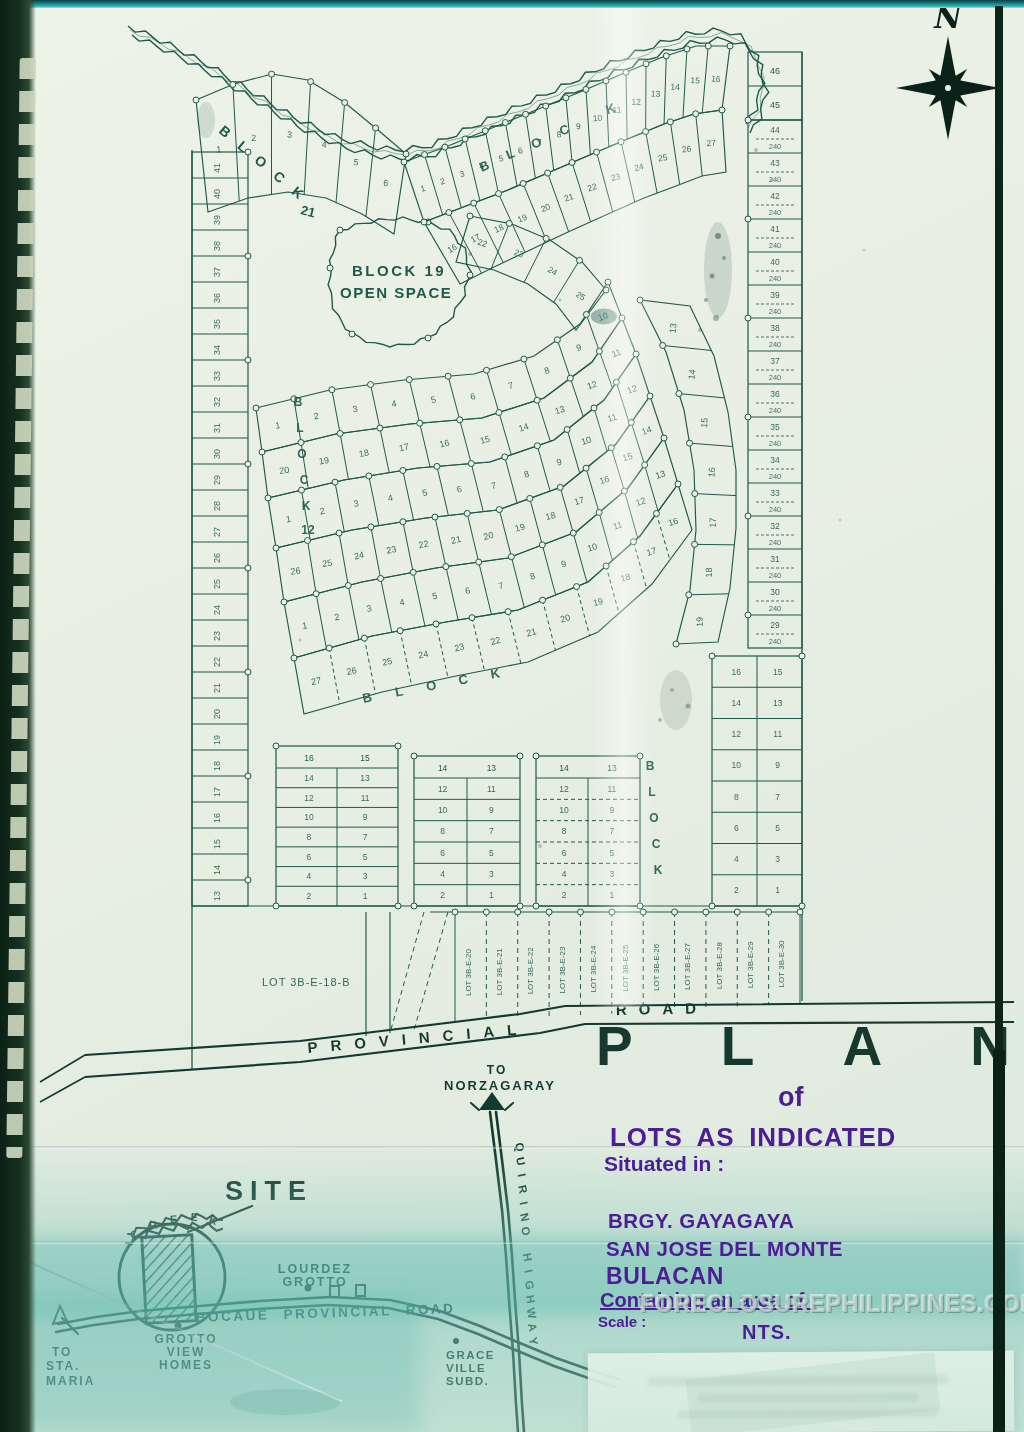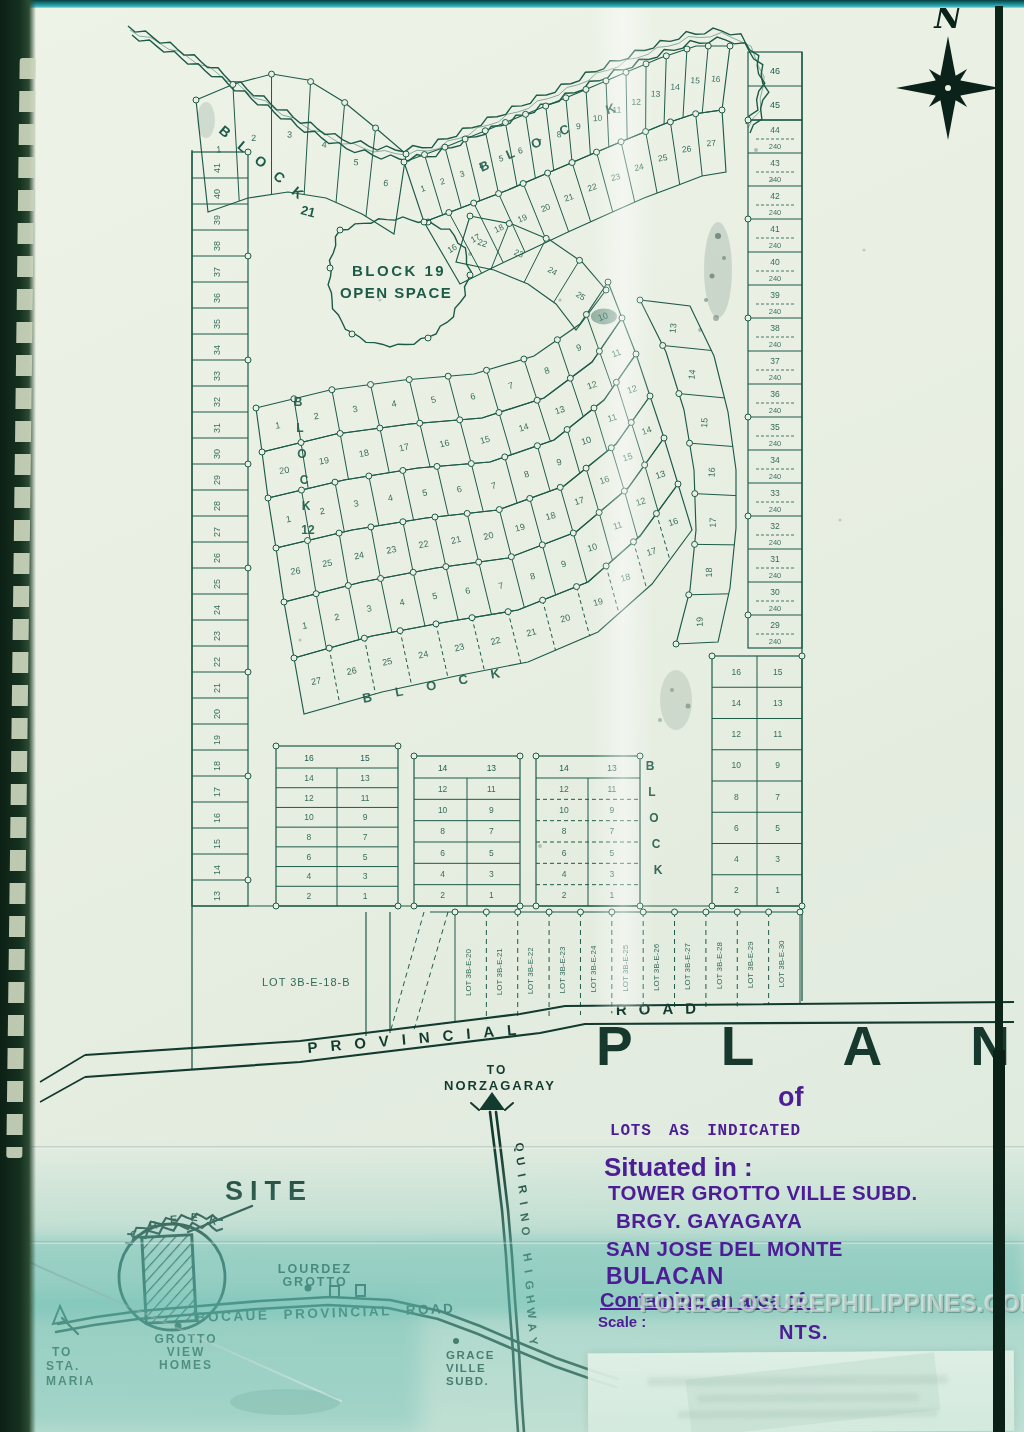--- a/index.html
+++ b/index.html
@@ -31,29 +31,29 @@
         background:linear-gradient(180deg,rgba(70,110,100,.25),rgba(255,255,255,.5));}
   .crease2{left:0;top:1241px;width:1024px;height:3px;
         background:linear-gradient(180deg,rgba(70,110,100,.22),rgba(255,255,255,.45));}
   .creaseD{left:-60px;top:1315px;width:420px;height:2px;transform:rotate(24deg);
         background:linear-gradient(90deg,rgba(60,100,92,.3),rgba(255,255,255,.4));}
   svg.map{left:0;top:0;z-index:5;}
   .tb{z-index:20;color:#4c1d95;font-weight:700;white-space:nowrap;}
   .plan-row{left:596px;top:1014px;width:414px;height:62px;display:flex;
         justify-content:space-between;font-size:55px;color:#16382d;}
   .plan-of{left:778px;top:1082px;font-size:27px;}
-  .t1{left:610px;top:1122px;font-size:16px;letter-spacing:.8px;word-spacing:7px;font-family:Liberation Mono, monospace;}
-  .t2{left:604px;top:1152px;font-size:26px;}
+  .t1{left:610px;top:1122px;font-size:26px;letter-spacing:.8px;word-spacing:7px;}
+  .t2{left:604px;top:1152px;font-size:21px;}
   .t3{left:608px;top:1181px;font-size:20.5px;letter-spacing:.3px;}
-  .t4{left:608px;top:1209px;font-size:20.5px;letter-spacing:.5px;margin-left:8px;}
+  .t4{left:608px;top:1209px;font-size:20.5px;letter-spacing:.5px;}
   .t5{left:606px;top:1237px;font-size:20.5px;letter-spacing:.4px;}
   .t6{left:606px;top:1263px;font-size:23px;letter-spacing:.6px;}
   .t7{left:600px;top:1289px;font-size:20px;text-decoration:underline;}
   .t8a{left:598px;top:1313px;font-size:15px;}
-  .t8b{left:742px;top:1321px;font-size:20px;letter-spacing:1px;margin-left:37px;}
+  .t8b{left:742px;top:1321px;font-size:20px;letter-spacing:1px;}
   .watermark{left:640px;top:1291px;z-index:25;font-weight:700;font-size:23.5px;
         letter-spacing:.5px;white-space:nowrap;color:rgba(214,228,221,.60);
         text-shadow:1px 1px 0 rgba(70,105,95,.45),-1px -1px 0 rgba(255,255,255,.5),0 0 2px rgba(80,115,105,.35);}
   .patch{left:588px;top:1352px;width:426px;height:80px;z-index:15;
         background:linear-gradient(180deg,#e2f1e8,#d6ebdf);opacity:.92;
         transform:rotate(-.4deg);box-shadow:0 0 8px rgba(90,130,120,.25);}
   .patch-inner{left:100px;top:14px;width:250px;height:58px;transform:rotate(-6deg);
         background:rgba(195,220,208,.55);}
   .ghost{background:rgba(140,172,160,.22);filter:blur(2px);}
 </style>
@@ -911,21 +911,20 @@
 
   <div class="abs tb plan-row">
     <span>P</span>
     <span>L</span>
     <span>A</span>
     <span>N</span>
   </div>
   <div class="abs tb plan-of">of</div>
   <div class="abs tb t1">LOTS AS INDICATED</div>
   <div class="abs tb t2">Situated in :</div>
-  <div class="abs tb t3">TOWER GROTTO VILLE SUBD.</div>
   <div class="abs tb t4">BRGY. GAYAGAYA</div>
   <div class="abs tb t5">SAN JOSE DEL MONTE</div>
   <div class="abs tb t6">BULACAN</div>
   <div class="abs tb t7">Containing an area of :</div>
   <div class="abs tb t8a">Scale :</div>
   <div class="abs tb t8b">NTS.</div>
 
   <div class="abs watermark">FORECLOSUREPHILIPPINES.COM</div>
 
   <div class="abs patch">

